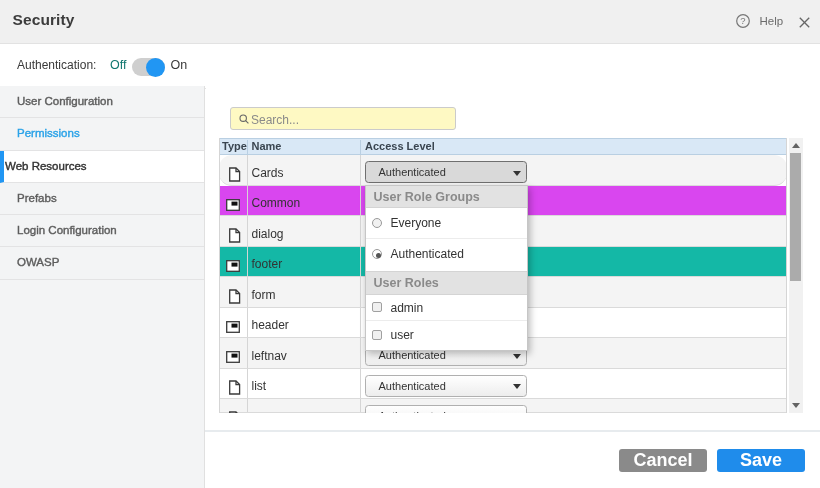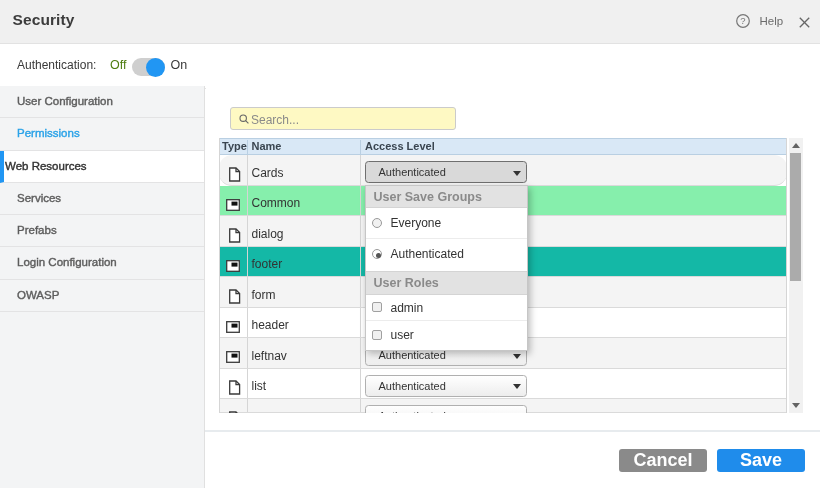--- a/index.html
+++ b/index.html
@@ -91,34 +91,33 @@
   </svg>
   <span style="position:absolute; left:759.5px; top:15px; font-size:11.5px; color:#6b6b6b;">Help</span>
   <svg style="position:absolute; left:799px; top:16.5px;" width="11" height="11" viewBox="0 0 11 11">
       <line x1="0.8" y1="0.8" x2="10.2" y2="10.2" stroke="#666" stroke-width="1.3"></line>
       <line x1="10.2" y1="0.8" x2="0.8" y2="10.2" stroke="#666" stroke-width="1.3"></line>
   </svg>
 </div>
 
 <div id="togglerow">
   <span style="position:absolute; left:17px; top:13px; font-size:12px; color:#3a3a3a;">Authentication:</span>
-  <span style="position:absolute; left:110px; top:13px; font-size:12.5px; color:#4d7c0f;">Off</span>
+  <span style="position:absolute; left:110px; top:13px; font-size:12.5px; color:#0f766e;">Off</span>
   <div style="position:absolute; left:131.5px; top:12.7px; width:33px; height:18.5px;
        background:#cfcfcf; border-radius:9.5px;">
     <div style="position:absolute; right:-0.5px; top:-0.2px; width:19px; height:19px;
          border-radius:50%; background:#2196f3;"></div>
   </div>
   <span style="position:absolute; left:170.5px; top:13px; font-size:12.5px; color:#3a3a3a;">On</span>
 </div>
 
 <div id="sidebar">
   <div class="sideitem">User Configuration</div>
   <div class="sideitem blue">Permissions</div>
   <div class="sideitem active">Web Resources</div>
-  <div class="sideitem">Services</div>
   <div class="sideitem">Prefabs</div>
   <div class="sideitem">Login Configuration</div>
   <div class="sideitem">OWASP</div>
 </div>
 
 <div id="content"></div>
 
 <div id="search">
   <svg width="10" height="10" viewBox="0 0 10 10" style="position:absolute; left:8px; top:6px;">
     <circle cx="4.2" cy="4.2" r="3.2" fill="none" stroke="#666" stroke-width="1.1"></circle>
@@ -140,21 +139,21 @@
 <div class="row" style="top:17px; height:30.5px; background:#f4f4f4;border-radius:13px;">
       <svg class="icon" width="13" height="15" viewBox="0 0 13 15" style="left:9px; top:11.5px;">
         <path d="M1.7 1 L8 1 L11.6 4.6 L11.6 14 L1.7 14 Z" fill="#fff" stroke="#3a3a3a" stroke-width="1.3"></path>
         <path d="M8 1 L8 4.6 L11.6 4.6" fill="none" stroke="#3a3a3a" stroke-width="1.3"></path>
       </svg>
       <div class="vline1"></div>
       <div class="vline2"></div>
       <div class="name">Cards</div>
       <div class="sel open">Authenticated<div class="caret"></div></div>
     </div>
-<div class="row" style="top:47.5px; height:30.5px; background:#86efac;">
+<div class="row" style="top:47.5px; height:30.5px; background:#d946ef;">
       <svg class="icon" width="14" height="12" viewBox="0 0 14 12" style="left:7px; top:13px;">
         <rect x="0.7" y="0.7" width="12.6" height="10.6" fill="#fff" stroke="#3a3a3a" stroke-width="1.3"></rect>
         <rect x="5.5" y="2.6" width="6" height="4" fill="#111"></rect>
       </svg>
       <div class="vline1"></div>
       <div class="vline2"></div>
       <div class="name">Common</div>
       <div class="sel">Authenticated<div class="caret"></div></div>
     </div>
 <div class="row" style="top:78px; height:30.5px; background:#f4f4f4;">
@@ -229,21 +228,21 @@
     </div>
 </div>
 
 <div id="sbar">
   <div class="arr up"></div>
   <div class="thumb"></div>
   <div class="arr dn"></div>
 </div>
 
 <div id="panel">
-  <div class="grouphdr" style="height:22px; line-height:22px; border-bottom:1px solid #d4d4d4;">User Save Groups</div>
+  <div class="grouphdr" style="height:22px; line-height:22px; border-bottom:1px solid #d4d4d4;">User Role Groups</div>
   <div class="opt" style="height:31px; line-height:31px; border-bottom:1px solid #ececec;">
     <div class="ctl radio" style="top:9.5px;"></div>Everyone</div>
   <div class="opt" style="height:31.5px; line-height:31.5px;">
     <div class="ctl radio checked" style="top:10px;"></div>Authenticated</div>
   <div class="grouphdr" style="height:24px; line-height:23px; border-top:1px solid #d4d4d4; border-bottom:1px solid #d4d4d4;">User Roles</div>
   <div class="opt" style="height:26.5px; line-height:26.5px; border-bottom:1px solid #ececec;">
     <div class="ctl check" style="top:7.5px;"></div>admin</div>
   <div class="opt" style="height:29px; line-height:29px;">
     <div class="ctl check" style="top:8.5px;"></div>user</div>
 </div>

